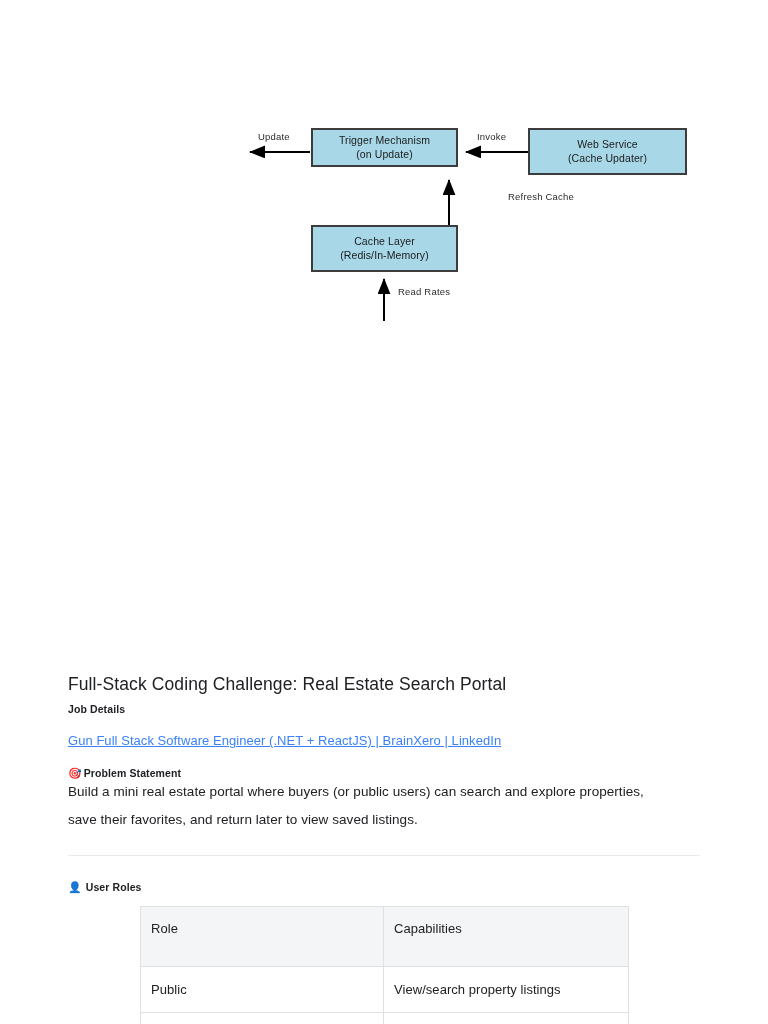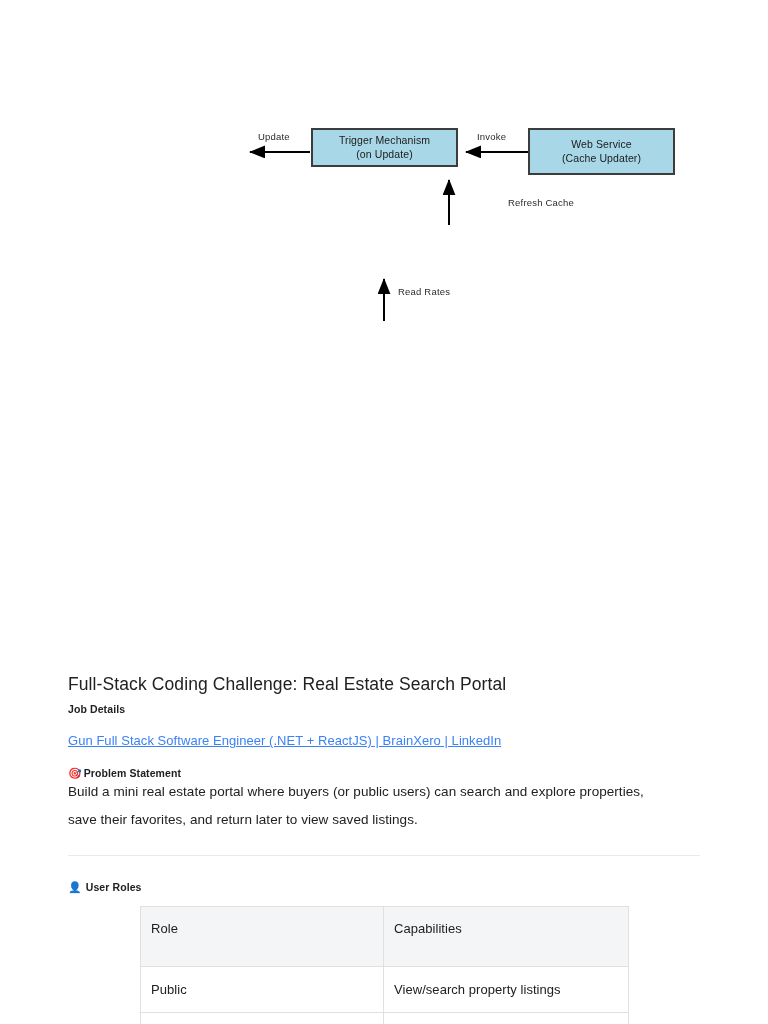--- a/index.html
+++ b/index.html
@@ -182,30 +182,34 @@
 
     <line x1="384" y1="321" x2="384" y2="279" stroke="#000" stroke-width="2" marker-end="url(#ah)"></line>
   </svg>
 
 
   <div class="dg-box" style="left:311px; top:128px; width:147px; height:39px;">
     <span class="l1">Trigger Mechanism</span>
     <span class="l2">(on Update)</span>
   </div>
 
-  <div class="dg-box" style="left:528px; top:128px; width:147px; height:47px;">
+  <div class="dg-box" style="left:528px; top:128px; width:159px; height:47px;">
     <span class="l1">Web Service</span>
     <span class="l2">(Cache Updater)</span>
   </div>
 
+  <div class="dg-box" style="left:311px; top:225px; width:147px; height:47px;">
+    <span class="l1">Cache Layer</span>
+    <span class="l2">(Redis/In-Memory)</span>
+  </div>
 
 
   <span class="dg-label" style="left:258px; top:131px;">Update</span>
   <span class="dg-label" style="left:477px; top:131px;">Invoke</span>
-  <span class="dg-label" style="left:468px; top:197px;padding-left:40px;">Refresh Cache</span>
+  <span class="dg-label" style="left:468px; top:191px;padding-left:40px;">Refresh Cache</span>
   <span class="dg-label" style="left:398px; top:286px;">Read Rates</span>
 </div>
 
 <div id="doc">
 
   <h1 id="page-title">Full-Stack Coding Challenge: Real Estate Search Portal</h1>
 
   <div id="job-details-heading">Job Details</div>
 
   <a id="job-link" href="#">Gun Full Stack Software Engineer (.NET + ReactJS) | BrainXero | LinkedIn</a>

